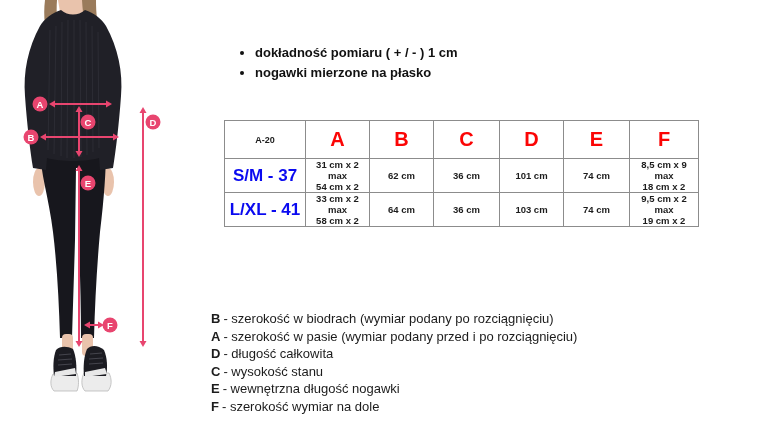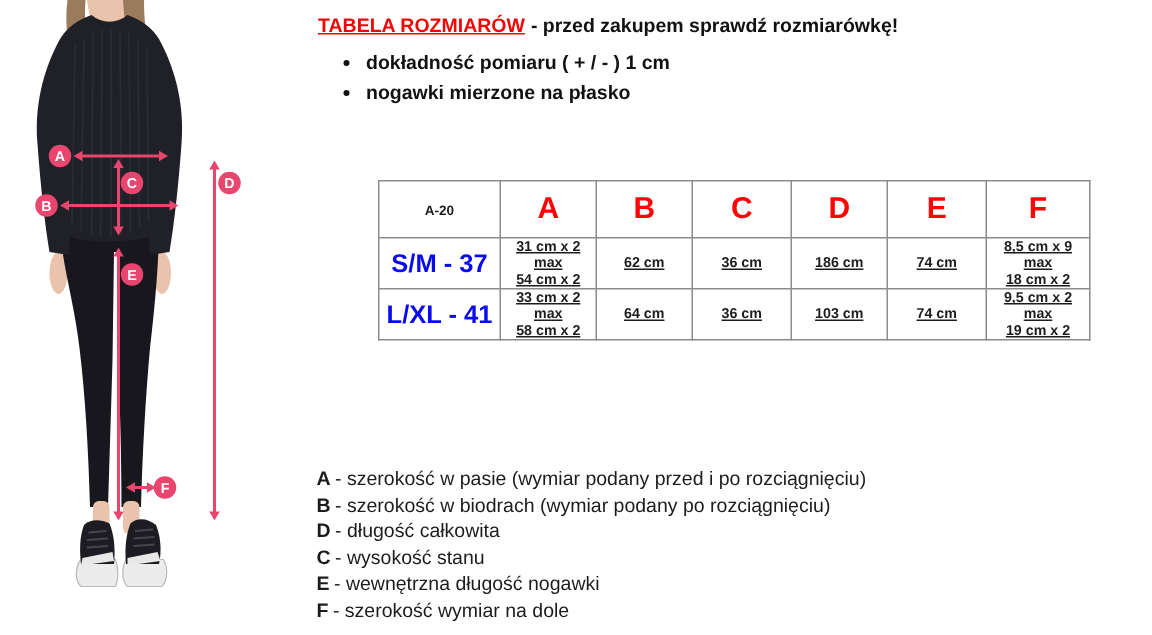--- a/index.html
+++ b/index.html
@@ -13,38 +13,38 @@
 
   
   .photo{position:absolute;left:0;top:0;width:210px;height:423px;}
 
   
   .header{position:absolute;left:212px;top:9px;font-size:13px;font-weight:bold;white-space:nowrap;}
   .header .title{color:#f40505;text-decoration:underline;margin-right:4px;}
   .header .subtitle{color:#111111;}
 
   
-  .bullets{position:absolute;left:224px;top:28px;margin:6px;padding:0 0 0 14px;
+  .bullets{position:absolute;left:224px;top:28px;margin:17px;padding:0 0 0 14px;
     font-size:13px;font-weight:bold;color:#111111;}
   .bullets li{margin:0 0 5px 0;list-style:disc;}
 
   
   table.size-table{
-    position:absolute;left:252px;top:120px;
+    position:absolute;left:224px;top:120px;
     border-collapse:collapse;table-layout:fixed;
   }
   table.size-table th, table.size-table td{
     border:1px solid #8c8c8c;text-align:center;vertical-align:middle;padding:0;
   }
   tr.head-row{height:38px;}
   tr.data-row{height:26px;}
   .corner{font-size:9px;font-weight:bold;color:#1c1c1c;}
   .colhead{font-size:20px;font-weight:bold;color:#fb0505;}
   .size-cell{font-size:17px;font-weight:bold;color:#0a0af0;white-space:nowrap;}
-  .val{font-size:9.5px;font-weight:bold;color:#1c1c1c;text-decoration:underline;}
+  .val{font-size:9.5px;font-weight:bold;color:#1c1c1c;}
   .ln{display:block;line-height:11px;}
 
   
   .legend{position:absolute;left:211px;top:310px;font-size:13px;color:#1c1c1c;}
   .legend .row{line-height:17.6px;white-space:nowrap;}
   .legend b{font-weight:bold;margin-right:3px;}
 </style>
 </head>
 <body>
 
@@ -144,23 +144,20 @@
       <g fill="#e8456f">
         <line x1="88" y1="325" x2="100" y2="325" stroke="#e8456f" stroke-width="2"></line>
         <polygon points="84,325 90,321.5 90,328.5"></polygon>
         <polygon points="104,325 98,321.5 98,328.5"></polygon>
         <circle cx="110" cy="325" r="7.5"></circle>
         <text x="110" y="328.5" text-anchor="middle" font-size="9.5" font-weight="bold" fill="#ffffff">F</text>
       </g>
     </svg>
   </div>
 
-  <div class="header">
-    <span class="title">TABELA ROZMIARÓW</span><span class="subtitle">- przed zakupem sprawdź rozmiarówkę!</span>
-  </div>
 
   <ul class="bullets">
     <li>dokładność pomiaru ( + / - ) 1 cm</li>
     <li>nogawki mierzone na płasko</li>
   </ul>
 
   <table class="size-table">
     <colgroup>
       <col style="width:81px">
         <col style="width:64px">
@@ -184,21 +181,21 @@
     <tbody>
       <tr class="data-row">
         <td class="size-cell">S/M - 37</td>
         <td class="val">
           <span class="ln">31 cm x 2</span>
           <span class="ln">max</span>
           <span class="ln">54 cm x 2</span>
         </td>
         <td class="val">62 cm</td>
         <td class="val">36 cm</td>
-        <td class="val">186 cm</td>
+        <td class="val">101 cm</td>
         <td class="val">74 cm</td>
         <td class="val">
           <span class="ln">8,5 cm x 9</span>
           <span class="ln">max</span>
           <span class="ln">18 cm x 2</span>
         </td>
       </tr>
       <tr class="data-row">
         <td class="size-cell">L/XL - 41</td>
         <td class="val">
@@ -213,21 +210,21 @@
         <td class="val">
           <span class="ln">9,5 cm x 2</span>
           <span class="ln">max</span>
           <span class="ln">19 cm x 2</span>
         </td>
       </tr>
     </tbody>
   </table>
 
   <div class="legend">
+    <div class="row"><b>B</b><span>- szerokość w biodrach (wymiar podany po rozciągnięciu)</span></div>
     <div class="row"><b>A</b><span>- szerokość w pasie (wymiar podany przed i po rozciągnięciu)</span></div>
-    <div class="row"><b>B</b><span>- szerokość w biodrach (wymiar podany po rozciągnięciu)</span></div>
     <div class="row"><b>D</b><span>- długość całkowita</span></div>
     <div class="row"><b>C</b><span>- wysokość stanu</span></div>
     <div class="row"><b>E</b><span>- wewnętrzna długość nogawki</span></div>
     <div class="row"><b>F</b><span>- szerokość wymiar na dole</span></div>
   </div>
 
 </div>
 
 </body></html>

